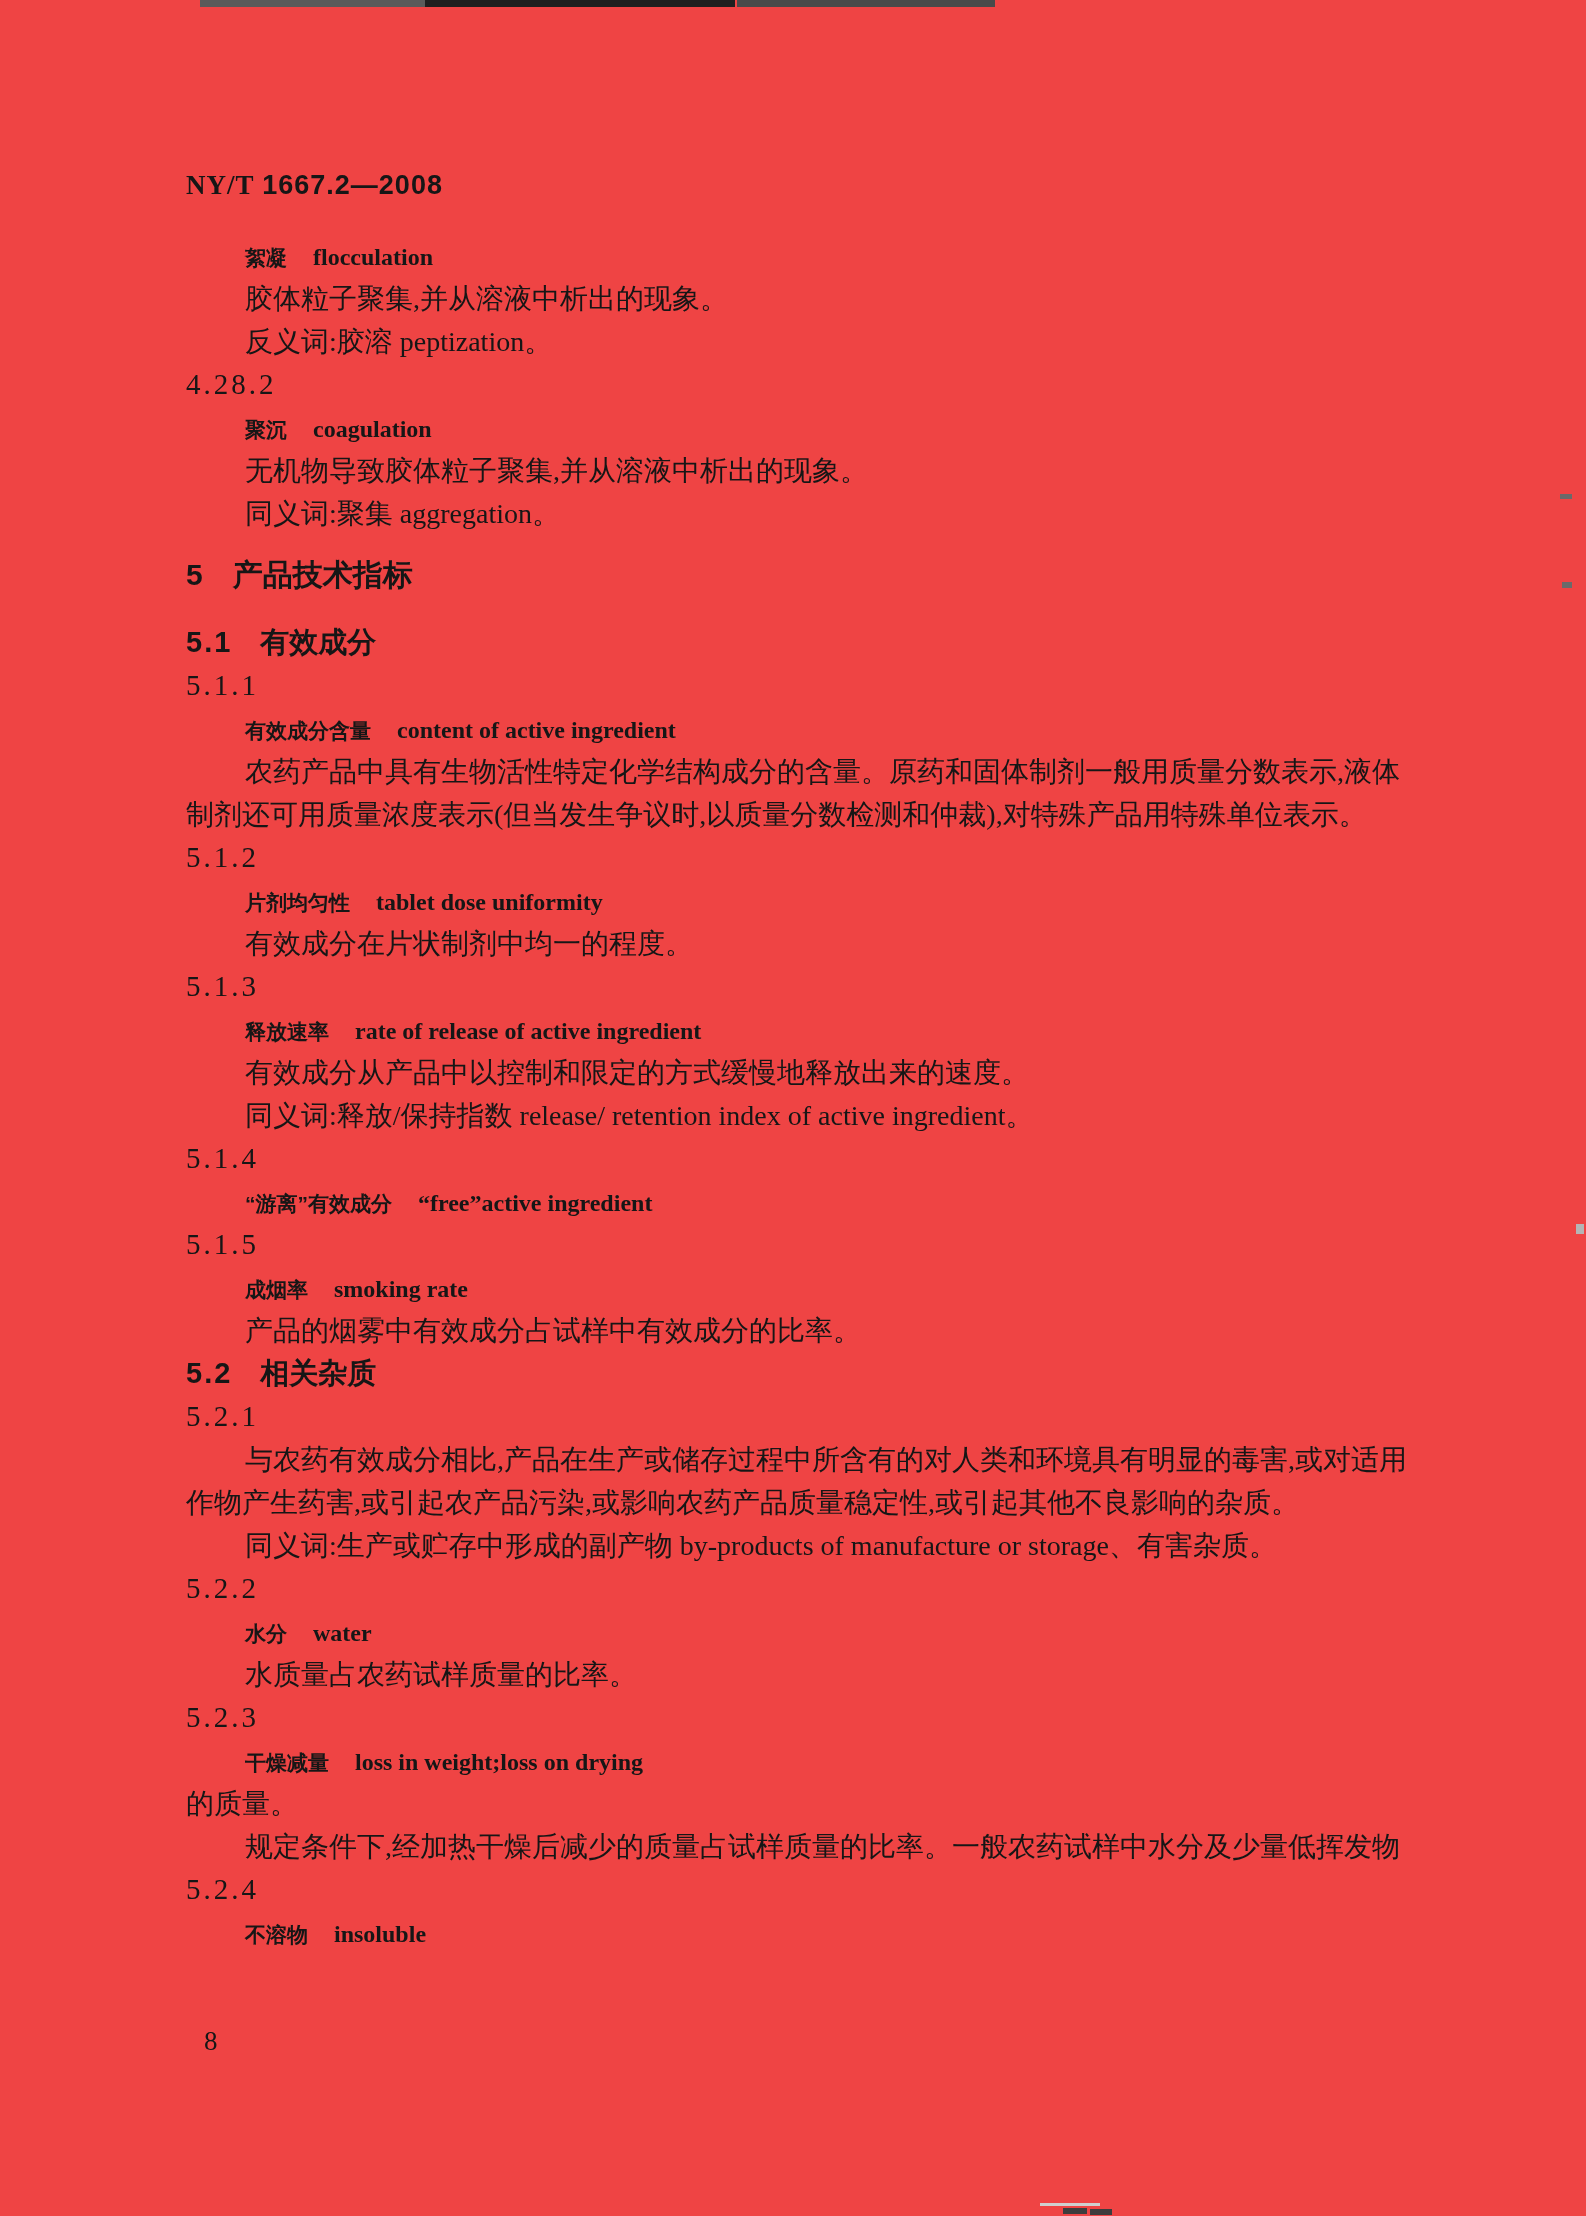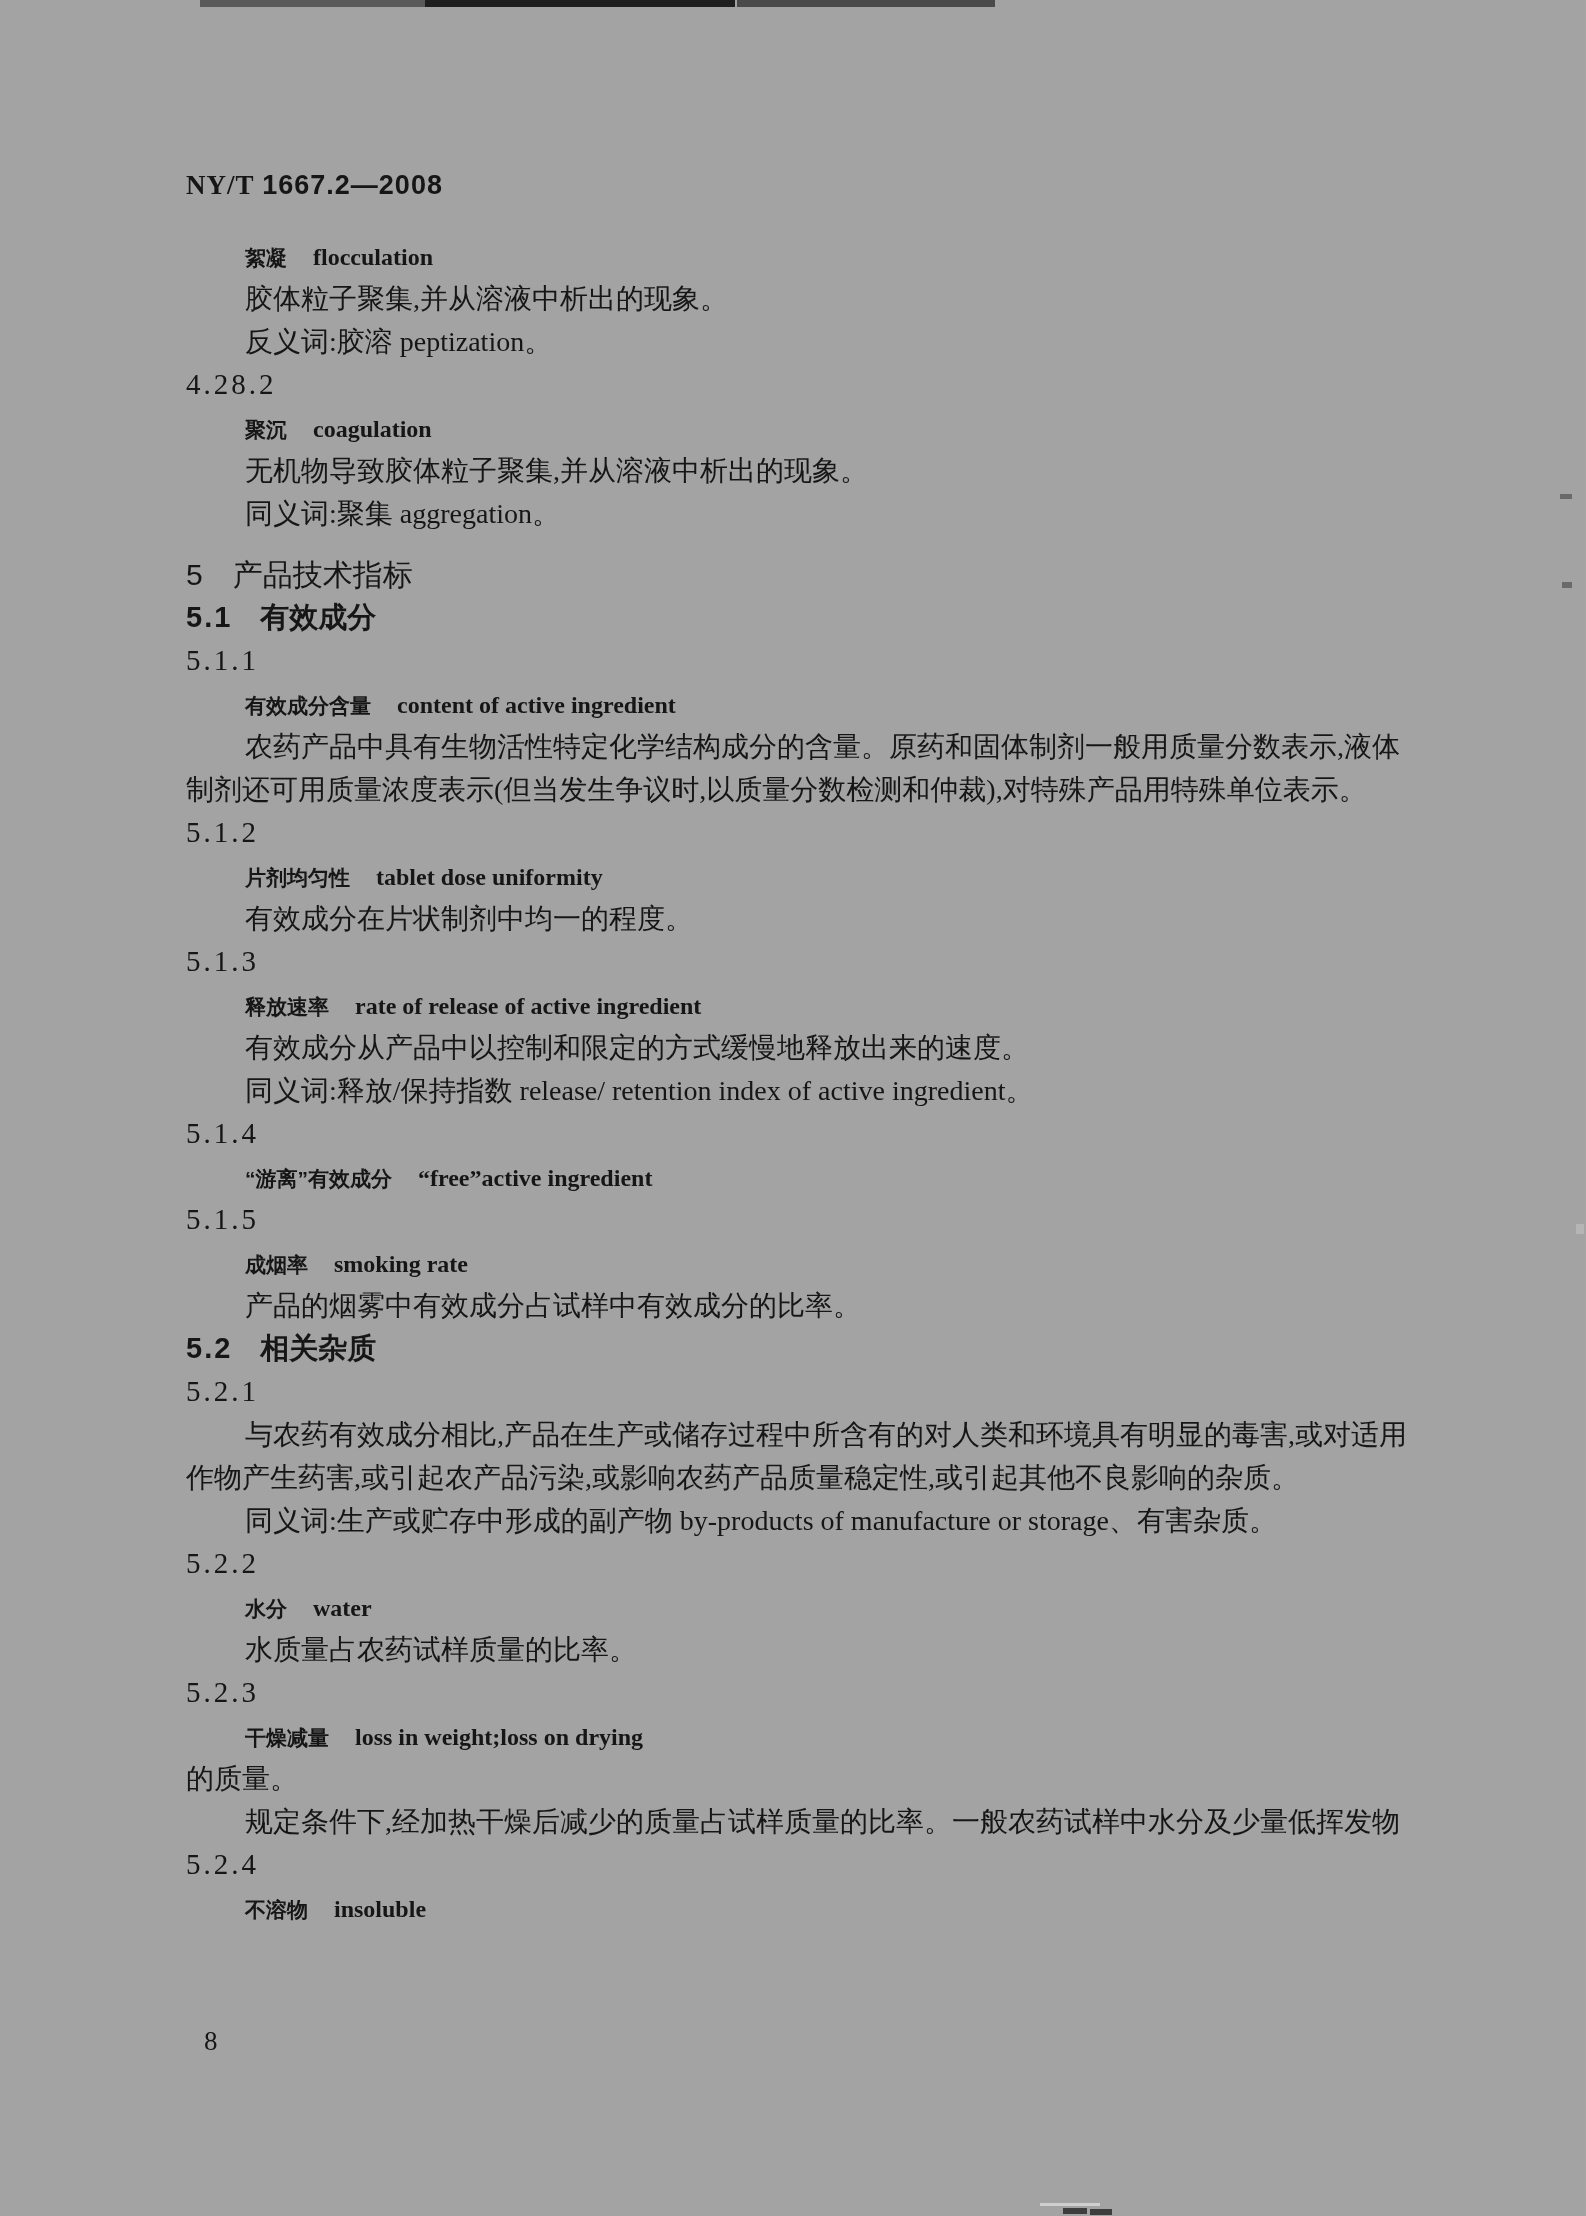--- a/index.html
+++ b/index.html
@@ -5,21 +5,21 @@
   html, body {
     margin: 0;
     padding: 0;
     background: #e8e8e8;
   }
   .page {
     position: relative;
     width: 1586px;
     height: 2216px;
     margin: 0 auto;
-    background: #a3a3a3;
+    background: #ef4444;
     color: #161616;
     font-family: "Liberation Serif", "DejaVu Serif", serif;
     overflow: hidden;
   }
   
   .scan-band { position: absolute; top: 0; height: 7px; }
   .scan-band.seg1 { left: 200px; width: 225px; background: #5a5a5a; }
   .scan-band.seg2 { left: 425px; width: 310px; background: #1f1f1f; }
   .scan-band.seg3 { left: 737px; width: 258px; background: #4a4a4a; }
   .speck { position: absolute; background: #6a6a6a; }
@@ -69,21 +69,22 @@
     font-size: 21px;
   }
   .term-line .en {
     margin-left: 26px;
     font-family: "Liberation Serif", "DejaVu Serif", serif;
     font-size: 24px;
   }
 
   .heading-1 {
     margin-top: 18px;
-    font-weight: normal;
+    margin-bottom: 25px;
+    font-weight: bold;
     font-size: 30px;
   }
   .heading-1 .h-num, .heading-2 .h-num {
     font-family: "Liberation Sans", "DejaVu Sans", sans-serif;
     letter-spacing: 2px;
   }
   .heading-1 .h-title, .heading-2 .h-title {
     margin-left: 28px;
     font-family: "Liberation Sans", "DejaVu Sans", sans-serif;
   }

